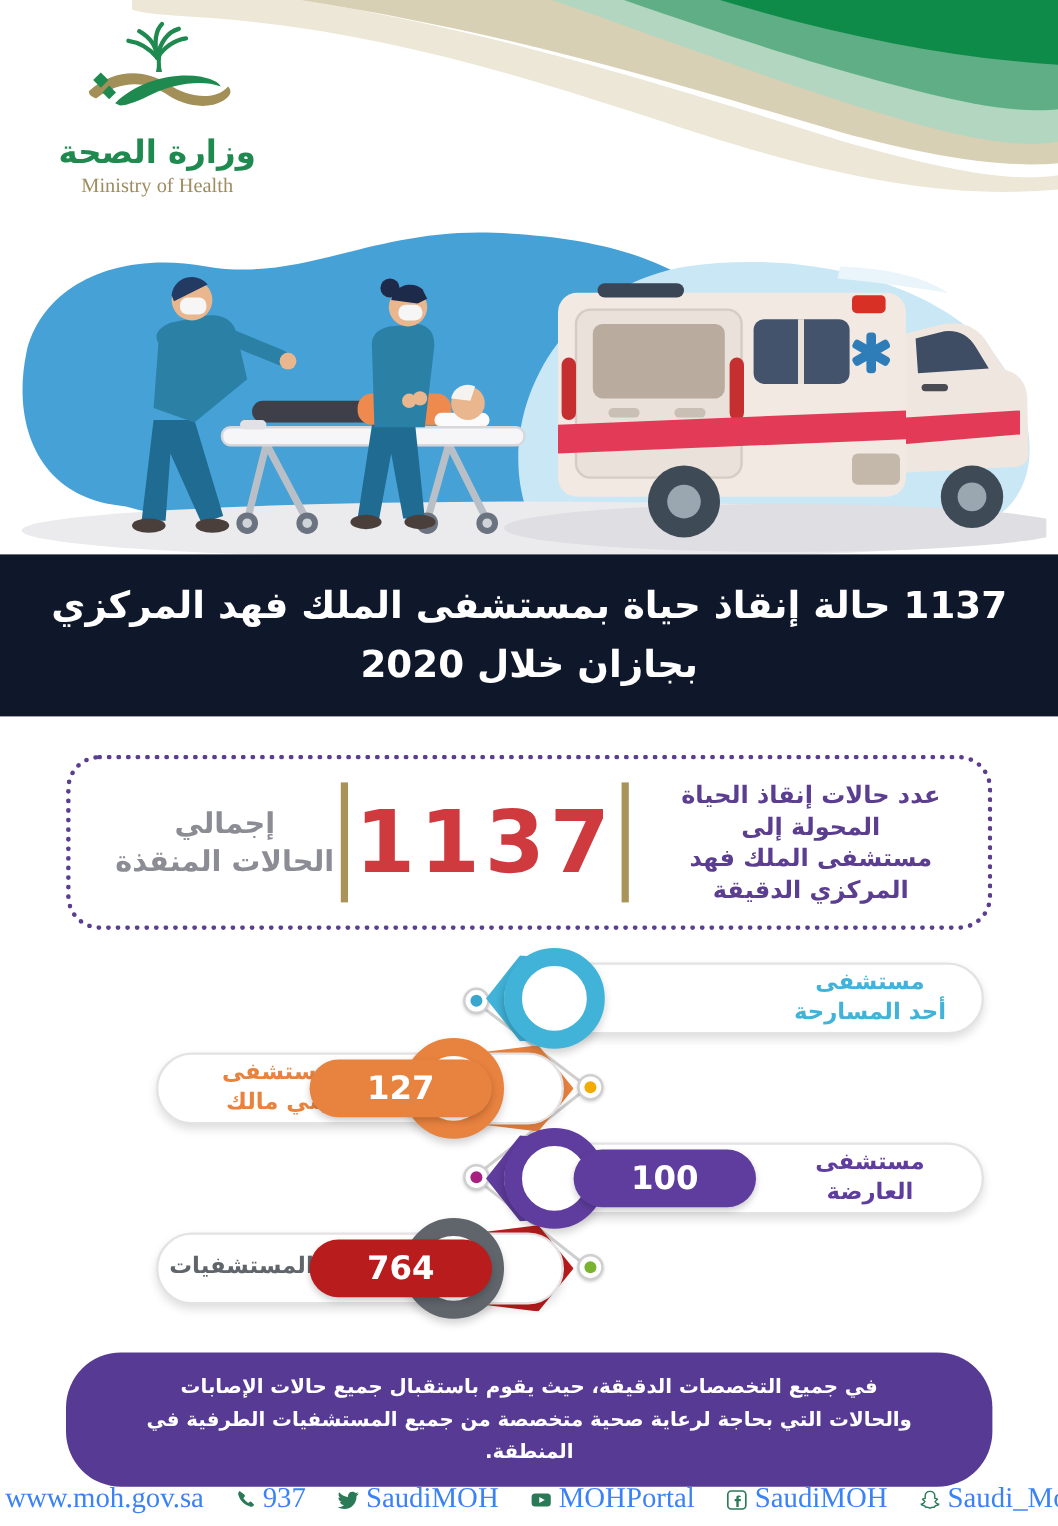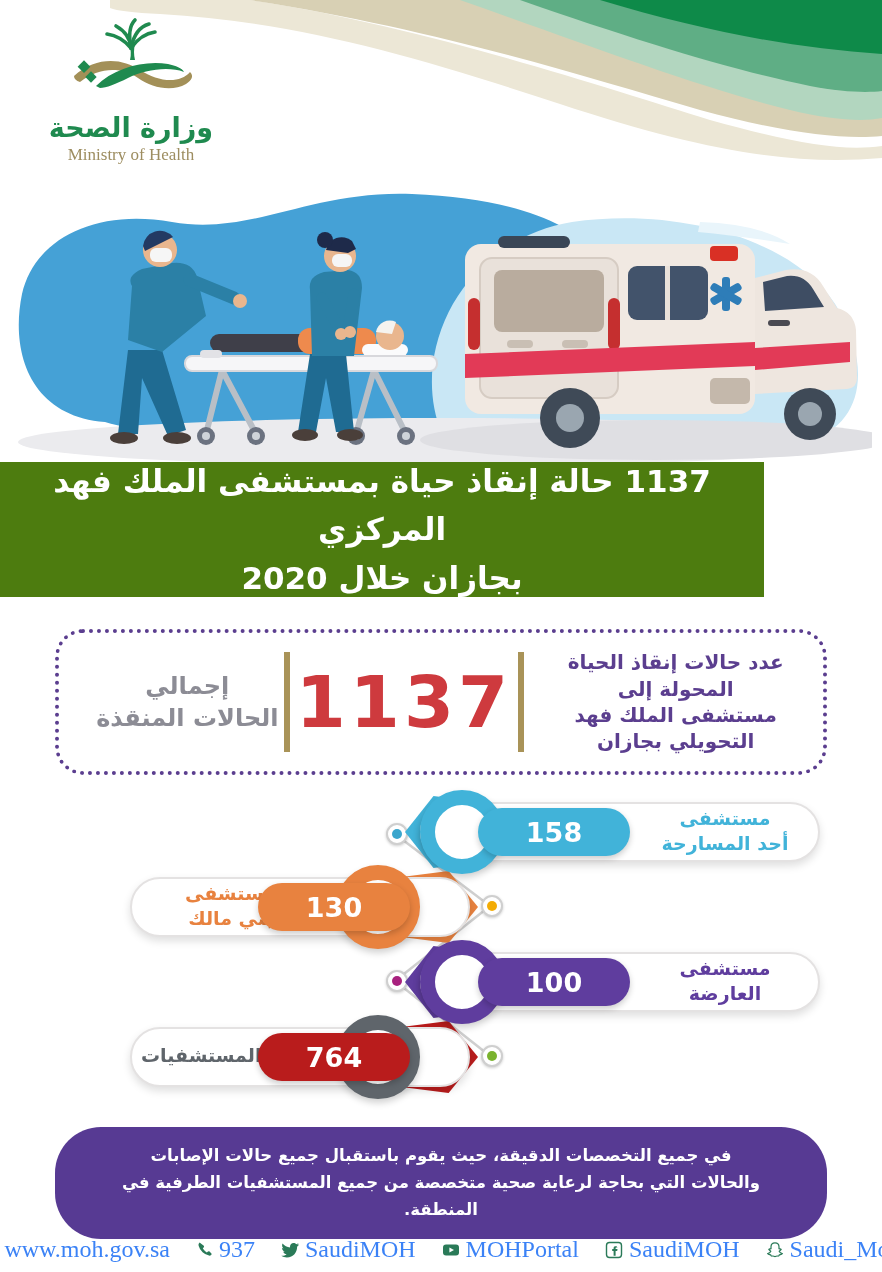--- a/index.html
+++ b/index.html
@@ -7,21 +7,21 @@
         border-right:3px solid #3b82f6;border-bottom:1px solid #d8d8d8;
         font-family:"DejaVu Sans",sans-serif;}
   
   .header{position:absolute;top:0;left:0;width:882px;height:462px;}
   .swoosh{position:absolute;top:0;left:0;}
   .logo{position:absolute;top:14px;left:26px;width:210px;text-align:center;}
   .logo-ar{font-size:27px;font-weight:bold;color:#1f8a4f;margin-top:2px;}
   .logo-en{font-size:17px;color:#9d8d60;font-family:"Liberation Serif",serif;margin-top:2px;}
   .illustration{position:absolute;top:182px;left:10px;}
   
-  .banner{position:absolute;top:462px;left:0;width:764px;height:135px;background:#4d7c0f;
+  .banner{position:absolute;top:462px;left:0;width:882px;height:135px;background:#0f172a;
           display:flex;flex-direction:column;justify-content:center;align-items:center;}
   .banner div{color:#fff;font-weight:bold;font-size:31px;line-height:1.55;text-align:center;}
   
   .summary{position:absolute;top:629px;left:55px;width:772px;height:146px;
            border:4px dotted #5b3e8f;border-radius:28px;box-sizing:border-box;
            display:flex;align-items:center;justify-content:space-between;padding:0 26px;direction:rtl;}
   .sum-desc{width:252px;color:#5b3e8f;font-weight:bold;font-size:20px;line-height:1.32;text-align:center;margin-left:30px;}
   .gold-bar{width:7px;height:100px;background:#a99358;}
   .sum-num{width:236px;text-align:center;color:#ce3a3e;font-size:72px;font-weight:bold;letter-spacing:4px;}
   .sum-total{width:200px;color:#8c8c95;font-weight:bold;font-size:24px;line-height:1.35;text-align:center;padding-left:6px;}
@@ -179,52 +179,51 @@
   <div class="banner" dir="rtl">
     <div>1137 حالة إنقاذ حياة بمستشفى الملك فهد المركزي</div>
     <div>بجازان خلال 2020</div>
   </div>
 
   <div class="summary">
     <div class="sum-desc">
       <div>عدد حالات إنقاذ الحياة</div>
       <div>المحولة إلى</div>
       <div>مستشفى الملك فهد</div>
-      <div>التحويلي بجازان</div>
+      <div>المركزي الدقيقة</div>
     </div>
     <div class="gold-bar"></div>
     <div class="sum-num">1137</div>
     <div class="gold-bar"></div>
     <div class="sum-total">
       <div>إجمالي</div>
       <div>الحالات المنقذة</div>
     </div>
   </div>
 
   <div class="chart">
     <svg class="spine" width="882" height="330" viewBox="0 0 882 330">
       <polyline points="395,45 490,117 395,192 490,267" fill="none" stroke="#cfcfcf" stroke-width="2.5"></polyline>
     </svg>
 
     <div class="capsule" style="left:420px;top:13px;width:400px;"></div>
     <div class="arrow arr-left b-cyan" style="left:405px;top:7px;width:95px;height:72px;"></div>
     <div class="ring r-cyan" style="left:420px;top:1px;"></div>
-    <div class="pill b-cyan" style="left:478px;top:19px;">158</div>
     <div class="rlabel c-cyan" style="left:635px;top:17px;width:180px;">
       <div>مستشفى</div>
       <div>أحد المسارحة</div>
     </div>
     <div class="dot" style="left:386px;top:34px;">
         <i style="background:#3aa6cd"></i>
       </div>
 
     <div class="capsule" style="left:130px;top:88px;width:340px;"></div>
     <div class="arrow arr-right b-orange" style="left:380px;top:82px;width:98px;height:72px;"></div>
     <div class="ring r-orange" style="left:336px;top:76px;"></div>
-    <div class="pill b-orange" style="left:258px;top:94px;">130</div>
+    <div class="pill b-orange" style="left:258px;top:94px;">127</div>
     <div class="rlabel c-orange" style="left:148px;top:92px;width:165px;">
       <div>مستشفى</div>
       <div>بني مالك</div>
     </div>
     <div class="dot" style="left:481px;top:106px;">
         <i style="background:#f3ac05"></i>
       </div>
 
     <div class="capsule" style="left:420px;top:163px;width:400px;"></div>
     <div class="arrow arr-left b-purple" style="left:405px;top:157px;width:95px;height:72px;"></div>

